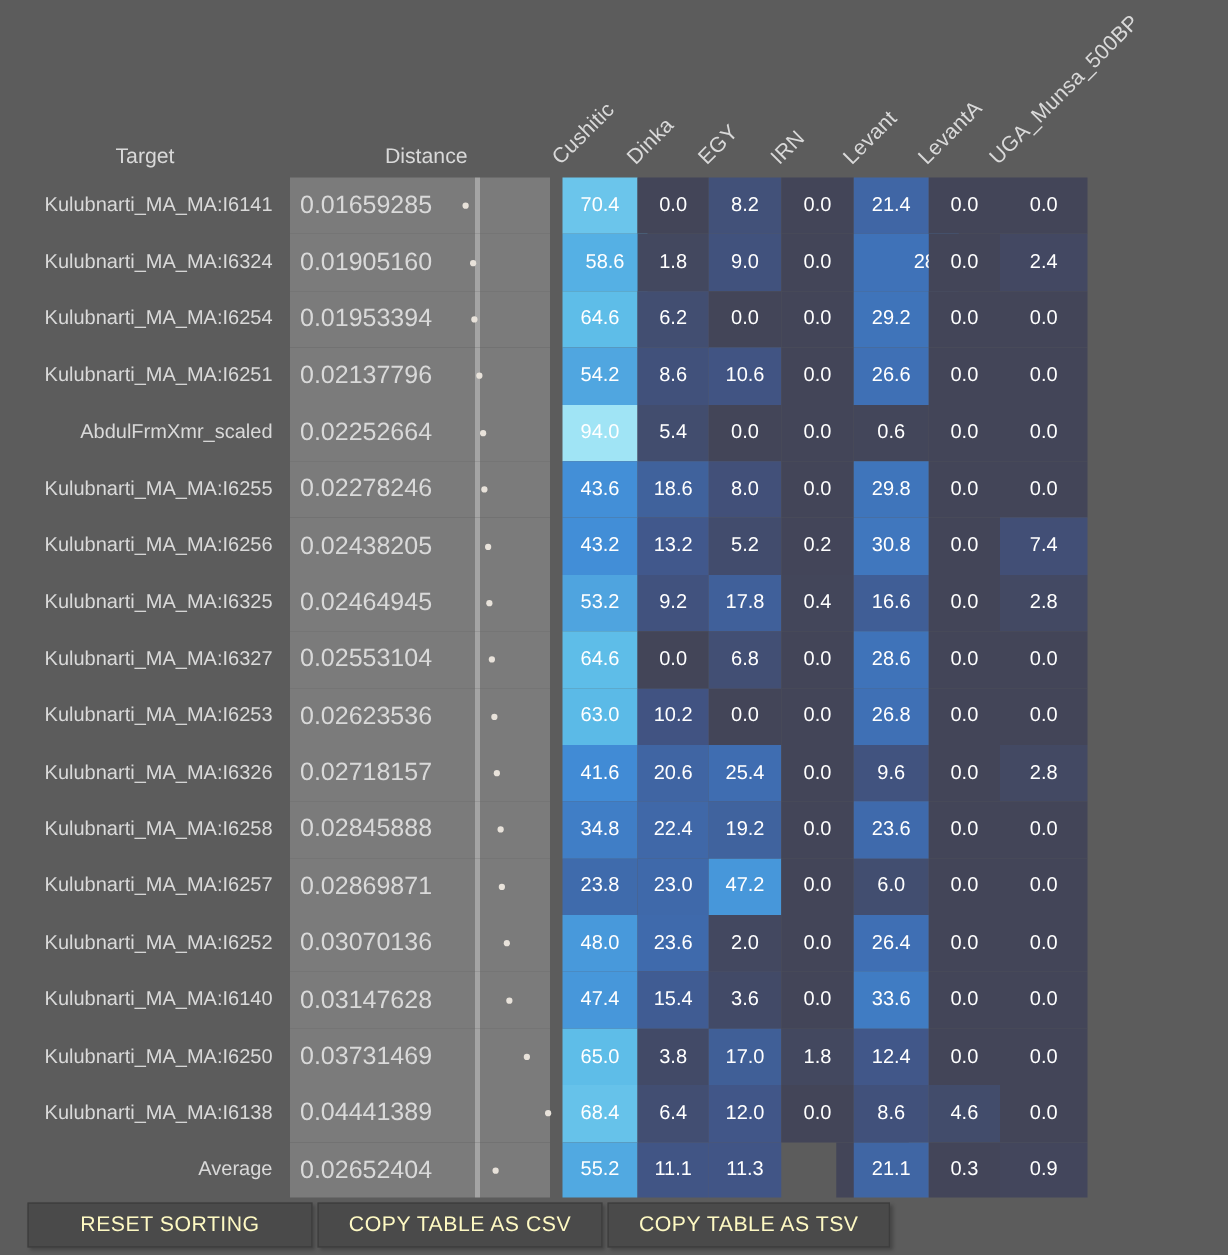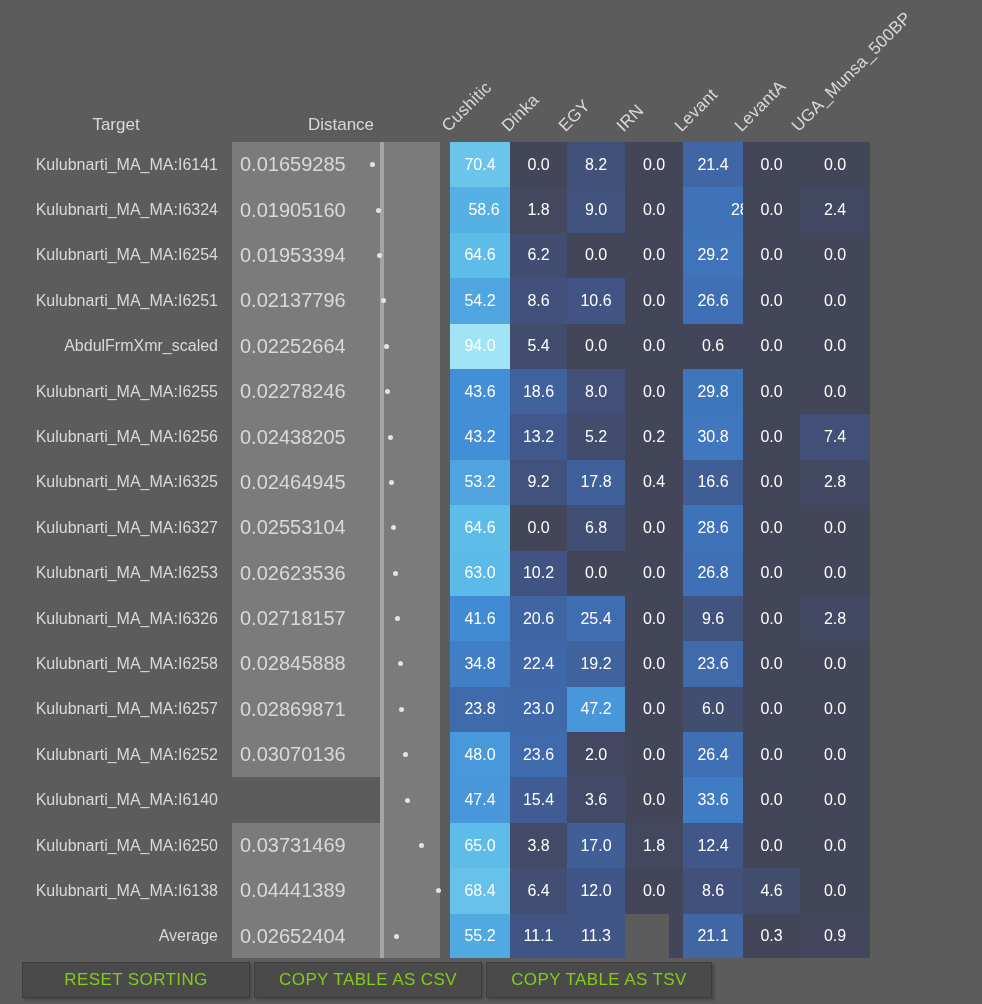--- a/index.html
+++ b/index.html
@@ -108,21 +108,21 @@
     left: 0; bottom: 0;
     width: 982px; height: 46px;
     background: #5c5c5c;
   }
   .btn {
     position: absolute;
     top: 4px;
     height: 36px;
     background: #4a4a4a;
     border: 1px solid #3d3d3d;
-    color: #84cc16;
+    color: #fef9c3;
     font-size: 17px;
     letter-spacing: .4px;
     display: flex; align-items: center; justify-content: center;
     cursor: pointer;
     box-shadow: 2px 2px 3px rgba(0,0,0,.25);
   }
   #btn-reset { left: 22px;  width: 228px; }
   #btn-csv   { left: 254px; width: 228px; }
   #btn-tsv   { left: 486px; width: 226px; }
 </style>
@@ -350,20 +350,21 @@
         <div class="heat" style="left: 450px; width: 60px; background: rgb(72, 153, 219);">48.0</div>
         <div class="heat" style="left: 510px; width: 57px; background: rgb(63, 106, 172);">23.6</div>
         <div class="heat" style="left: 567px; width: 58px; background: rgb(67, 72, 96);">2.0</div>
         <div class="heat" style="left: 625px; width: 58px; background: rgb(67, 69, 88);">0.0</div>
         <div class="heat" style="left: 683px; width: 60px; background: rgb(63, 111, 180);">26.4</div>
         <div class="heat" style="left: 743px; width: 57px; background: rgb(67, 69, 88);">0.0</div>
         <div class="heat" style="left: 800px; width: 70px; background: rgb(67, 69, 88);">0.0</div>
       </div>
       <div class="row">
         <div class="cell-target">Kulubnarti_MA_MA:I6140</div>
+        <div class="dist-band">0.03147628</div>
         <div class="dist-sep"></div>
         <div class="dist-plot">
           <div class="dot" style="left: 21.308px;"></div>
         </div>
         <div class="heat" style="left: 450px; width: 60px; background: rgb(71, 151, 218);">47.4</div>
         <div class="heat" style="left: 510px; width: 57px; background: rgb(64, 92, 147);">15.4</div>
         <div class="heat" style="left: 567px; width: 58px; background: rgb(66, 74, 103);">3.6</div>
         <div class="heat" style="left: 625px; width: 58px; background: rgb(67, 69, 88);">0.0</div>
         <div class="heat" style="left: 683px; width: 60px; background: rgb(64, 124, 195);">33.6</div>
         <div class="heat" style="left: 743px; width: 57px; background: rgb(67, 69, 88);">0.0</div>

